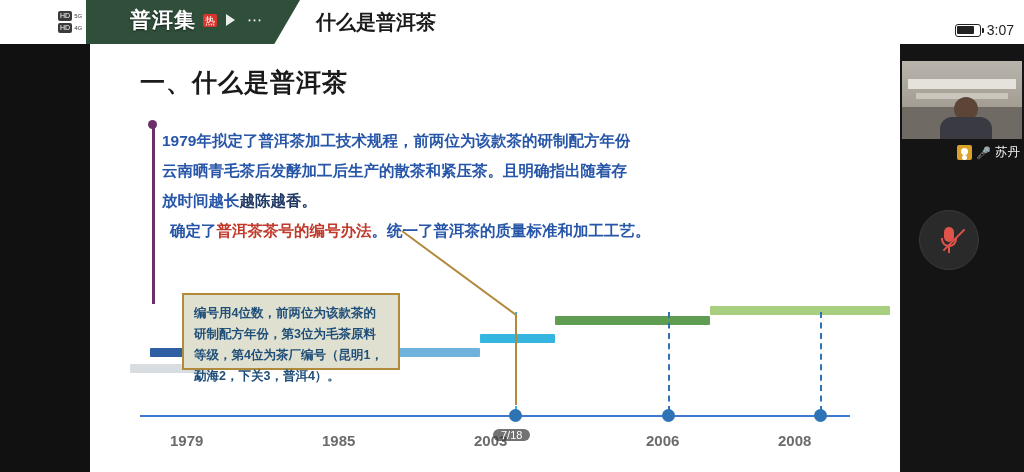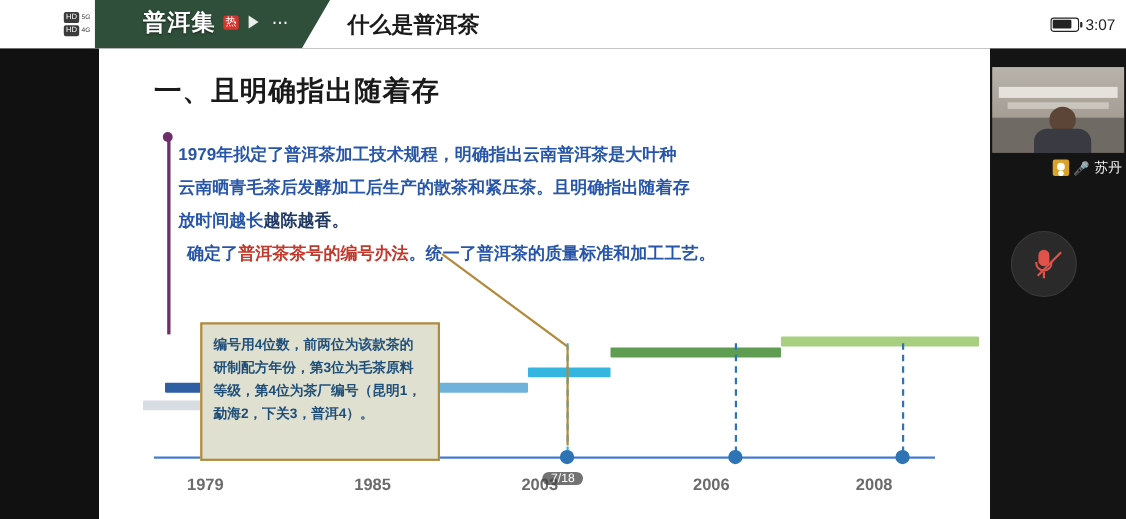--- a/index.html
+++ b/index.html
@@ -81,21 +81,21 @@
   .net-label {
     font-size: 7px;
     color: #3b3b3b;
     position: relative;
     top: -6px;
     margin-right: 1px;
   }
   .status-right {
     position: absolute;
     right: 10px; top: 0;
-    height: 44px;
+    height: 60px;
     display: flex;
     align-items: center;
     gap: 6px;
     color: #222;
     font-size: 14px;
   }
   .batt {
     width: 26px; height: 13px;
     border: 1.5px solid #222;
     border-radius: 3px;
@@ -276,21 +276,21 @@
   .bar.blue-light { background: #6fb3dc; }
   .bar.cyan { background: #35b6e0; }
   .bar.green-dark { background: #5f9e52; }
   .bar.green-light { background: #a8cf7f; }
   .bar.grey { background: #d8dde2; }
 
   
   .callout {
     position: absolute;
     left: 92px; top: 249px;
-    width: 218px; height: 126px;
+    width: 218px; height: 77px;
     background: #dfe0cf;
     border: 2px solid #b28a3c;
     box-sizing: border-box;
     padding: 8px 10px;
     color: #1f4e79;
     font-size: 12.5px;
     line-height: 21px;
     font-weight: bold;
   }
   .leader {
@@ -495,27 +495,27 @@
       <span class="logo-play"></span>
       <span class="logo-dots">⋯</span>
     </div>
     <div class="title-zone">
       <span class="title-main">什么是普洱茶</span>
     </div>
   </div>
 
   <div class="slide">
 
-    <div class="slide-heading">一、且明确指出随着存</div>
+    <div class="slide-heading">一、什么是普洱茶</div>
 
     <div class="accent-dot"></div>
     <div class="accent-bar"></div>
 
     <div class="body-text">
-      <div>1979年拟定了普洱茶加工技术规程，明确指出云南普洱茶是大叶种</div>
+      <div>1979年拟定了普洱茶加工技术规程，前两位为该款茶的研制配方年份</div>
       <div class="l2">云南晒青毛茶后发酵加工后生产的散茶和紧压茶。且明确指出随着存</div>
       <div>
         <span>放时间越长</span><span class="hl-dark">越陈越香。</span>
       </div>
       <div class="l4">
         <span>确定了</span><span class="hl-red">普洱茶茶号的编号办法</span><span>。统一了普洱茶的质量标准和加工工艺。</span>
       </div>
     </div>
 
     <div>
@@ -532,21 +532,21 @@
 
       <div class="axis"></div>
 
       <div class="tl-node" style="left:419px;"></div>
       <div class="tl-node" style="left:572px;"></div>
       <div class="tl-node" style="left:724px;"></div>
 
       <div class="tl-year" style="left:80px;text-align:center;">1979</div>
       <div class="tl-year" style="left:232px;">1985</div>
       <div class="tl-year" style="left:384px;">2003</div>
-      <div class="tl-year" style="left:540px;">2006</div>
+      <div class="tl-year" style="left:556px;">2006</div>
       <div class="tl-year" style="left:688px;">2008</div>
     </div>
 
     <svg class="leader" viewBox="0 0 120 185" preserveAspectRatio="none">
       <path d="M2,2 L116,86 L116,176" stroke="#b28a3c" stroke-width="2" fill="none"></path>
     </svg>
 
     <div class="callout">编号用4位数，前两位为该款茶的研制配方年份，第3位为毛茶原料等级，第4位为茶厂编号（昆明1，勐海2，下关3，普洱4）。</div>
 
     <div class="page-pill">7/18</div>

